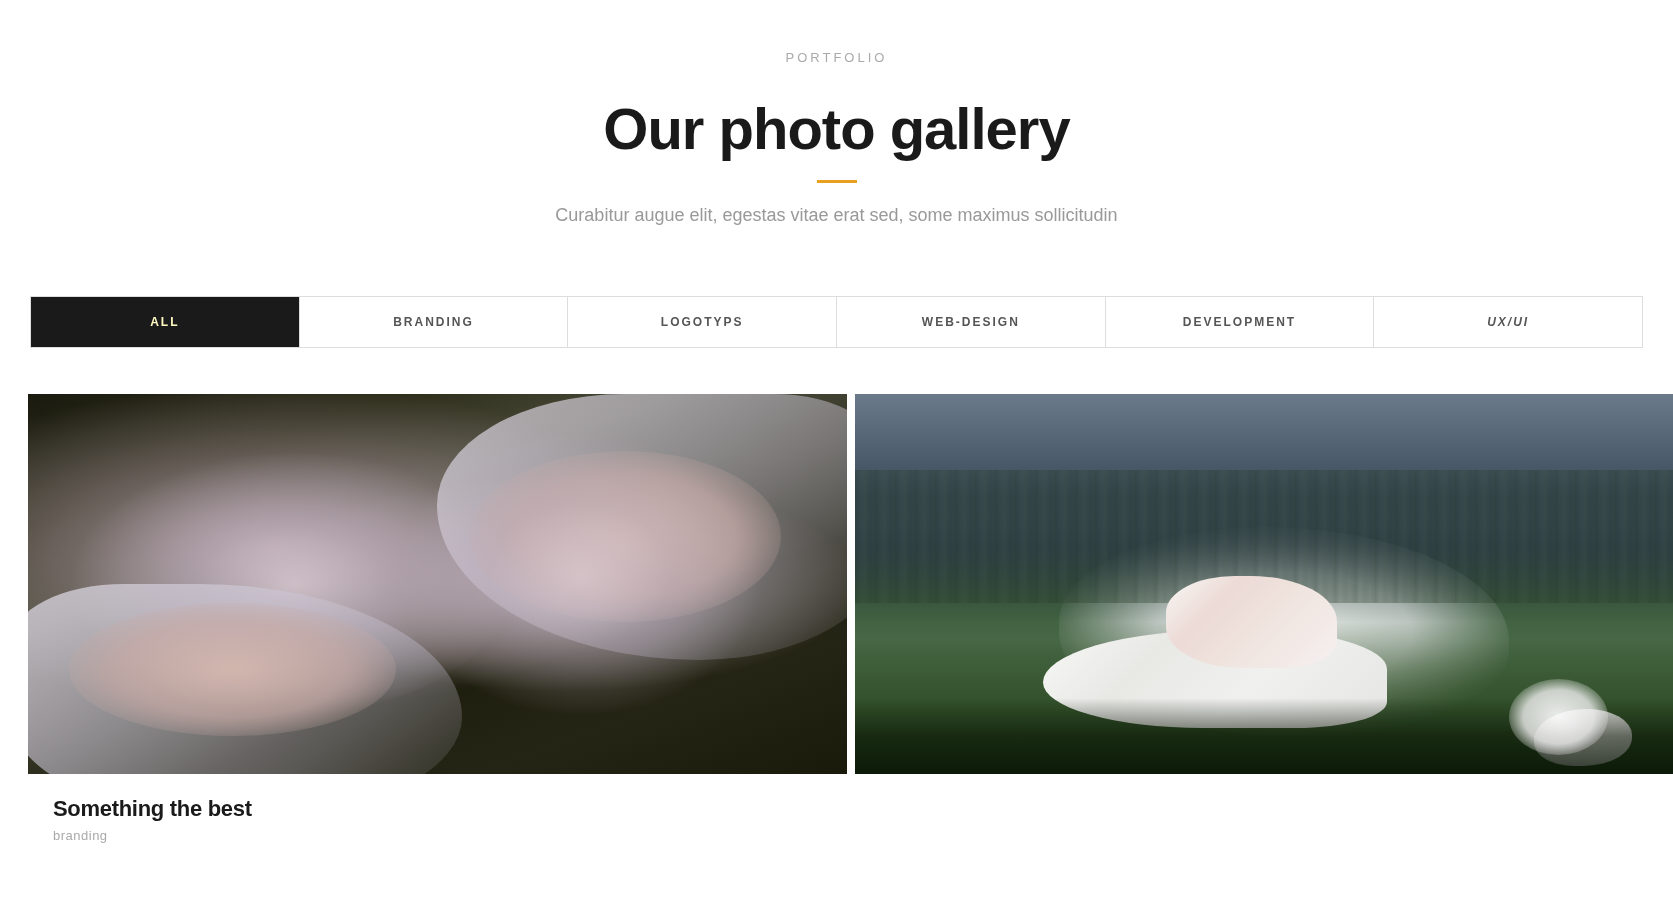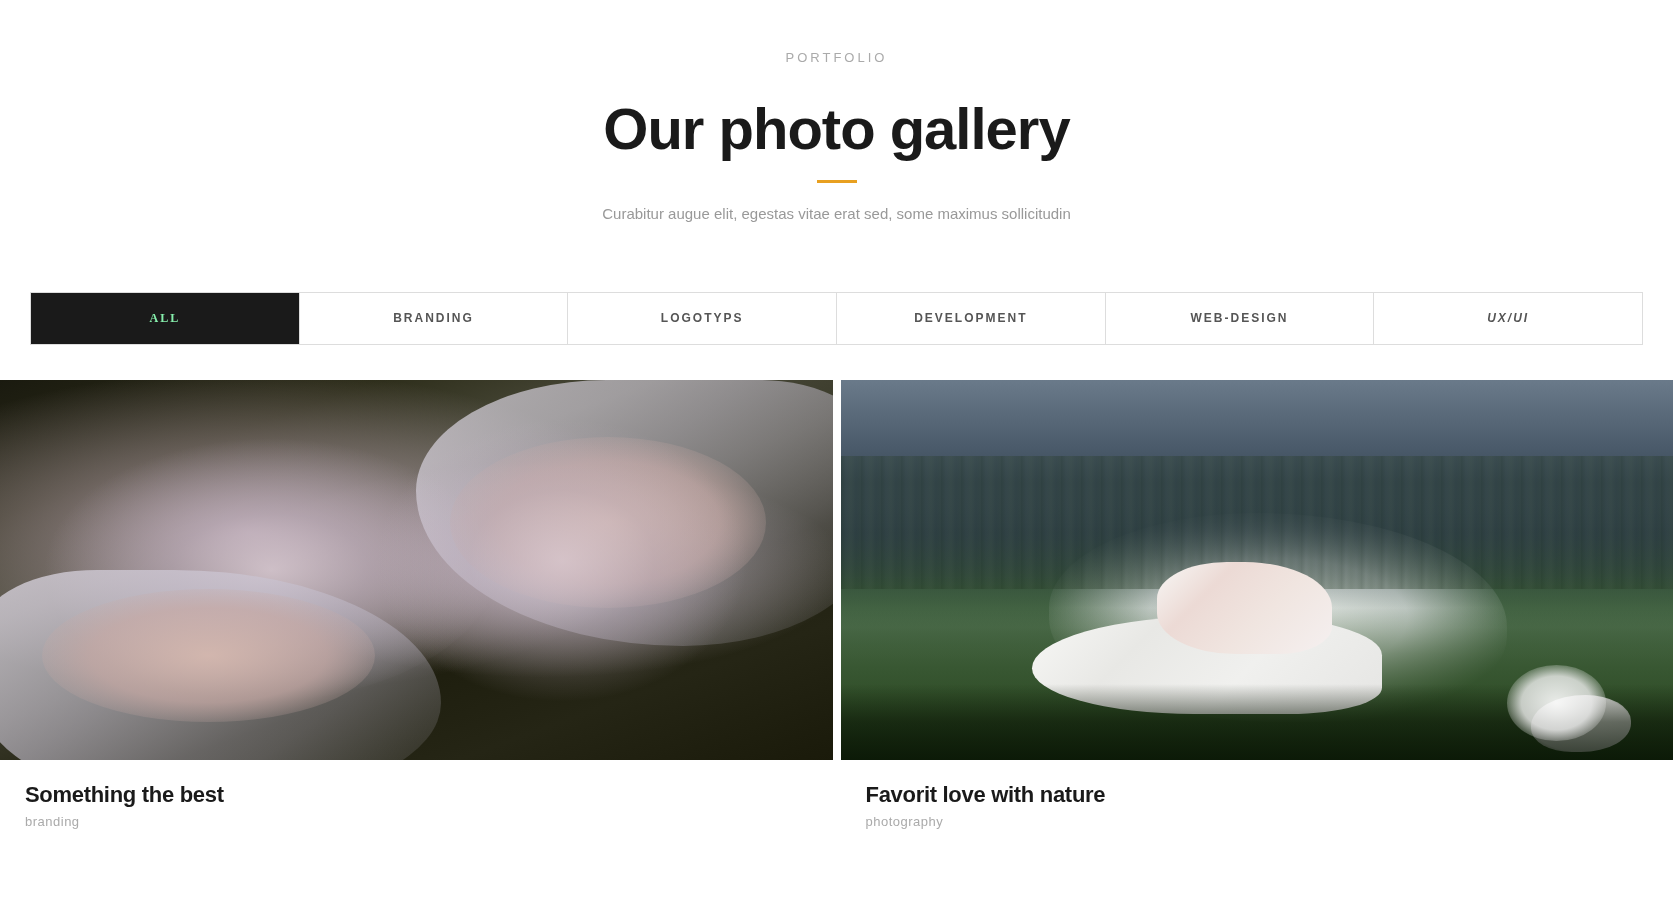--- a/index.html
+++ b/index.html
@@ -38,21 +38,21 @@
     }
 
     .divider-line {
       width: 40px;
       height: 3px;
       background: #e8a020;
       margin: 0 auto 22px;
     }
 
     .subtitle-text {
-      font-size: 15px;
+      font-size: 18px;
       color: #999;
       margin-bottom: 0;
     }
 
     
     .filter-tabs {
       display: flex;
       justify-content: center;
       margin: 40px 30px 0;
       border: 1px solid #ddd;
@@ -74,30 +74,30 @@
       transition: background 0.2s, color 0.2s;
     }
 
     .filter-tab:last-child {
       border-right: none;
       font-style: italic;
     }
 
     .filter-tab.active {
       background: #1a1a1a;
-      color: #86efac;
-      font-family: Liberation Serif, serif;
+      color: #fef9c3;
     }
 
     
     .gallery-grid {
       display: grid;
       grid-template-columns: 1fr 1fr;
       gap: 8px;
-      margin-top: 35px;
+      margin-top: 46px;
+      padding-left: 28px;
     }
 
     .gallery-item {
       position: relative;
       cursor: pointer;
     }
 
     .gallery-image {
       width: 100%;
       height: 380px;
@@ -356,22 +356,22 @@
     <p class="portfolio-label">PORTFOLIO</p>
     <h1 class="main-title">Our photo gallery</h1>
     <div class="divider-line"></div>
     <p class="subtitle-text">Curabitur augue elit, egestas vitae erat sed, some maximus sollicitudin</p>
   </div>
 
   <div class="filter-tabs">
     <div class="filter-tab active">ALL</div>
     <div class="filter-tab">BRANDING</div>
     <div class="filter-tab">LOGOTYPS</div>
+    <div class="filter-tab">WEB-DESIGN</div>
     <div class="filter-tab">DEVELOPMENT</div>
-    <div class="filter-tab">WEB-DESIGN</div>
     <div class="filter-tab">UX/UI</div>
   </div>
 
   <div class="gallery-grid">
 
     <div class="gallery-item">
       <div class="photo-1 gallery-image">
         <div class="person1-hair"></div>
         <div class="person2-hair"></div>
         <div class="face1"></div>
@@ -388,21 +388,17 @@
         <div class="mountain-overlay"></div>
         <div class="forest-overlay"></div>
         <div class="grass-bg"></div>
         <div class="figure-overlay">
           <div class="dress-shape"></div>
           <div class="body-shape"></div>
         </div>
         <div class="rabbit-shape"></div>
         <div class="green-grass"></div>
       </div>
-      <div class="gallery-caption">
-        <div class="caption-title">Favorit love with nature</div>
-        <div class="caption-category">photography</div>
-      </div>
     </div>
 
   </div>
 
 </div>
 
 </body></html>

